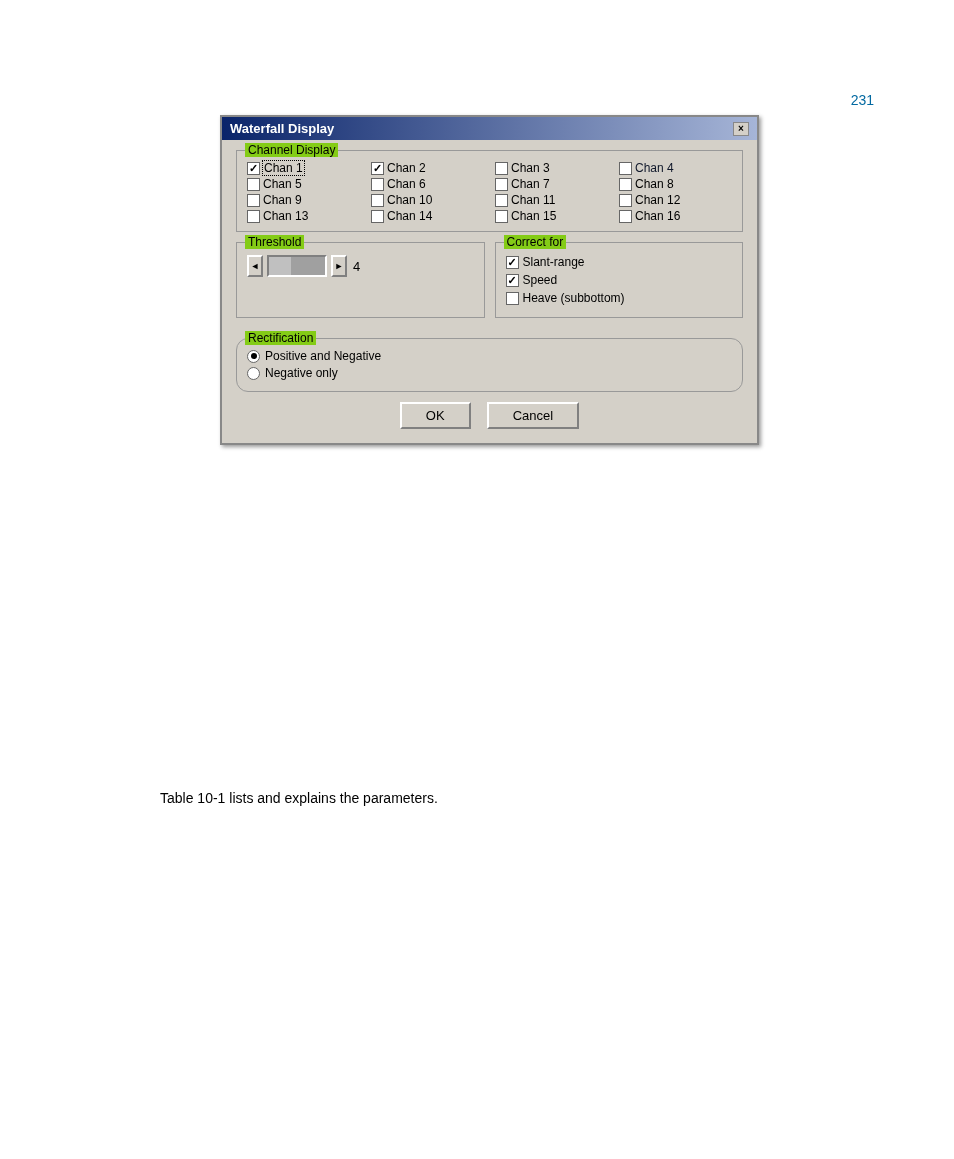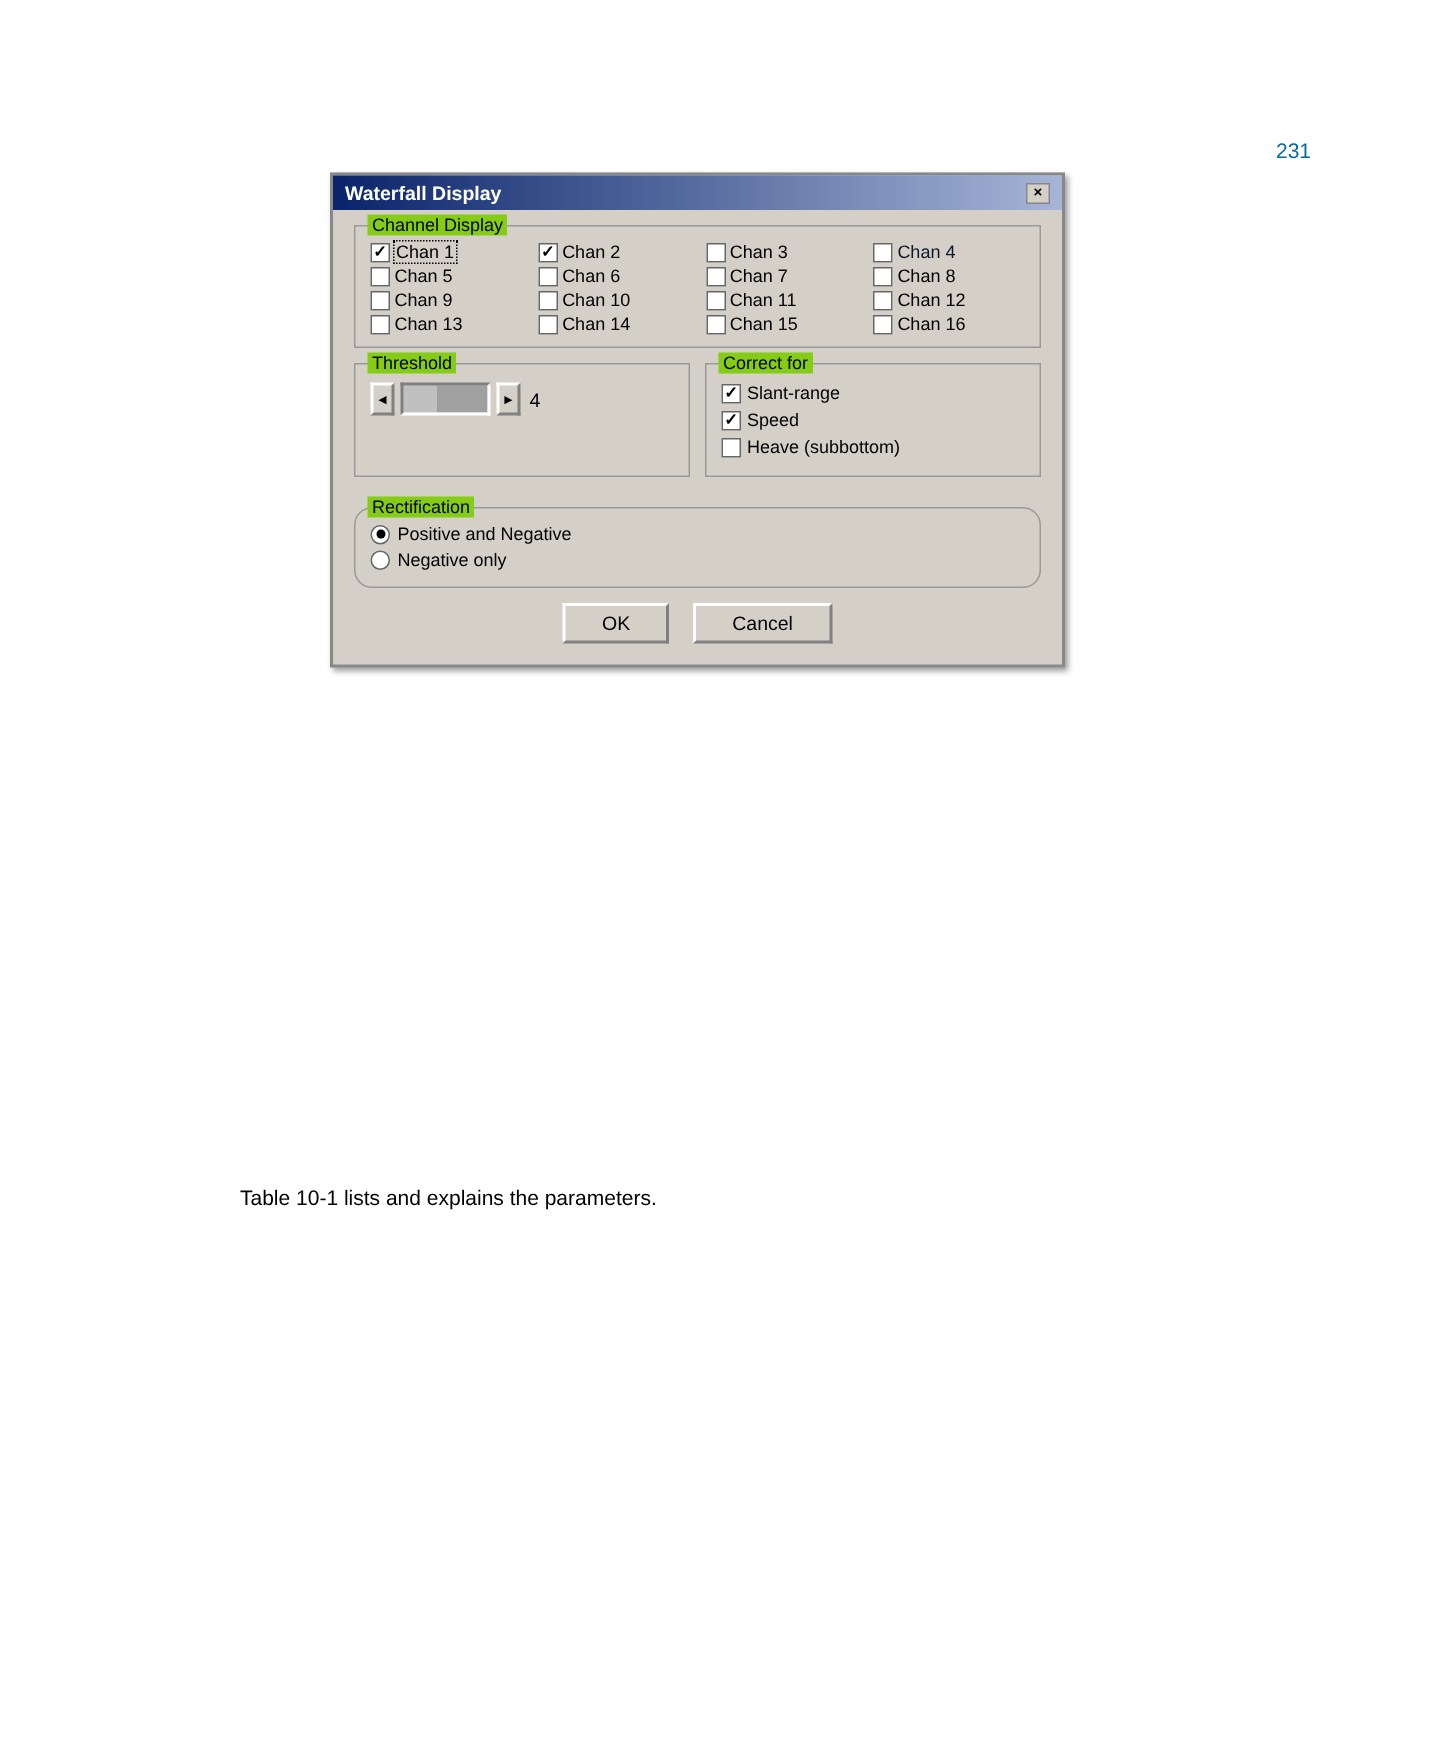--- a/index.html
+++ b/index.html
@@ -27,21 +27,21 @@
       top: 790px;
       left: 160px;
       font-size: 14px;
       color: #000;
     }
 
     .dialog-wrapper {
       position: absolute;
       top: 115px;
       left: 220px;
-      width: 490px;
+      width: 539px;
     }
 
     .dialog {
       border: 2px solid #888;
       background: #d4d0c8;
       box-shadow: 2px 2px 4px rgba(0,0,0,0.4);
     }
 
     .dialog-titlebar {
       background: linear-gradient(to right, #0a246a, #a6b5d7);

